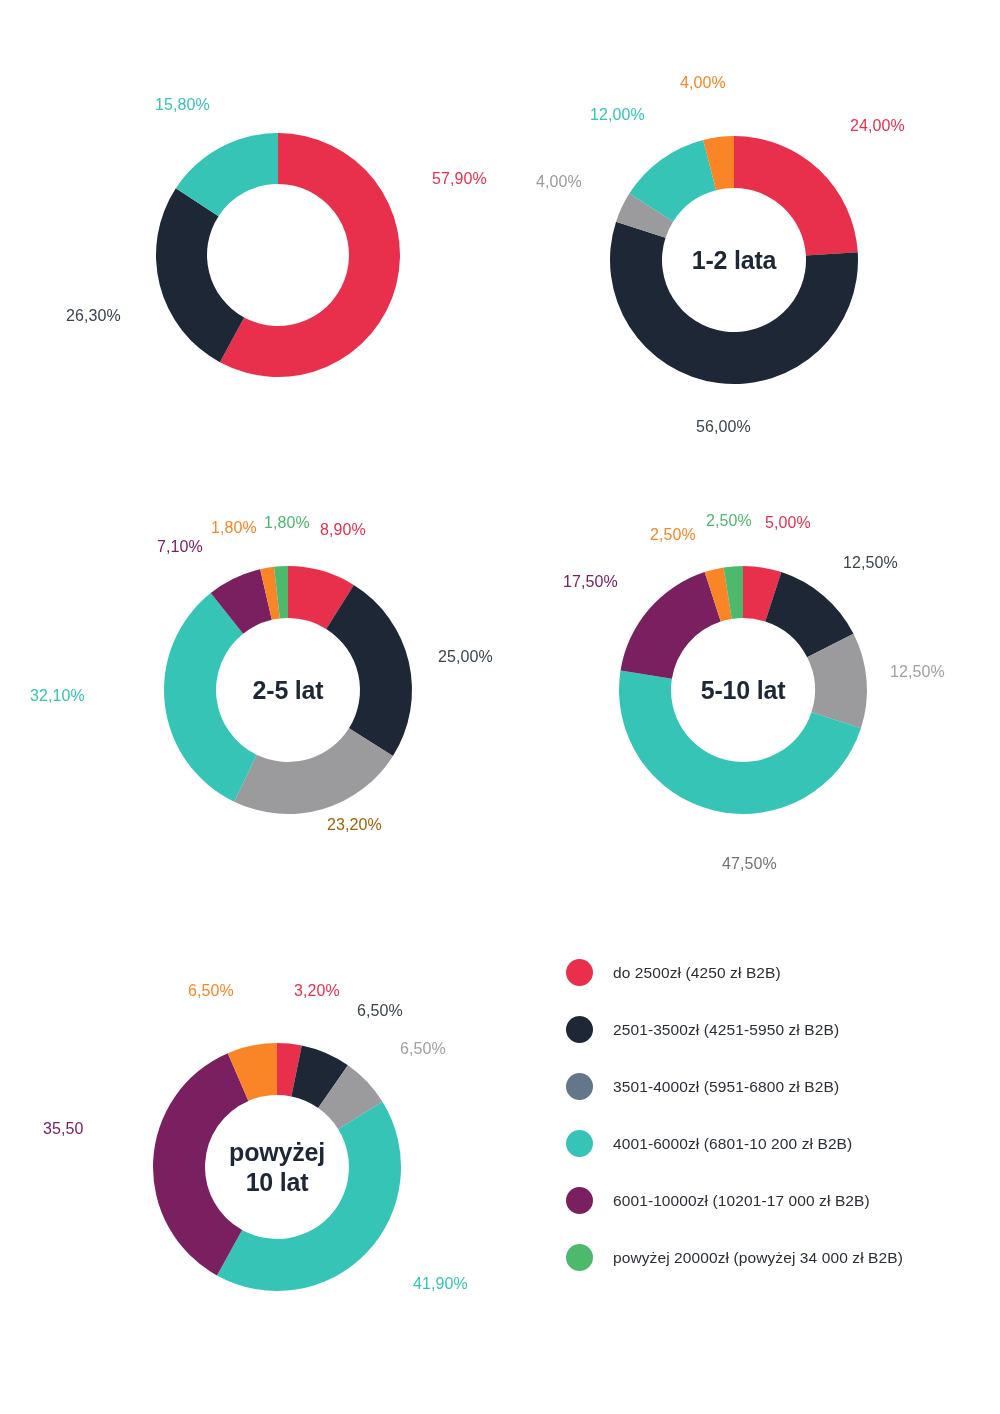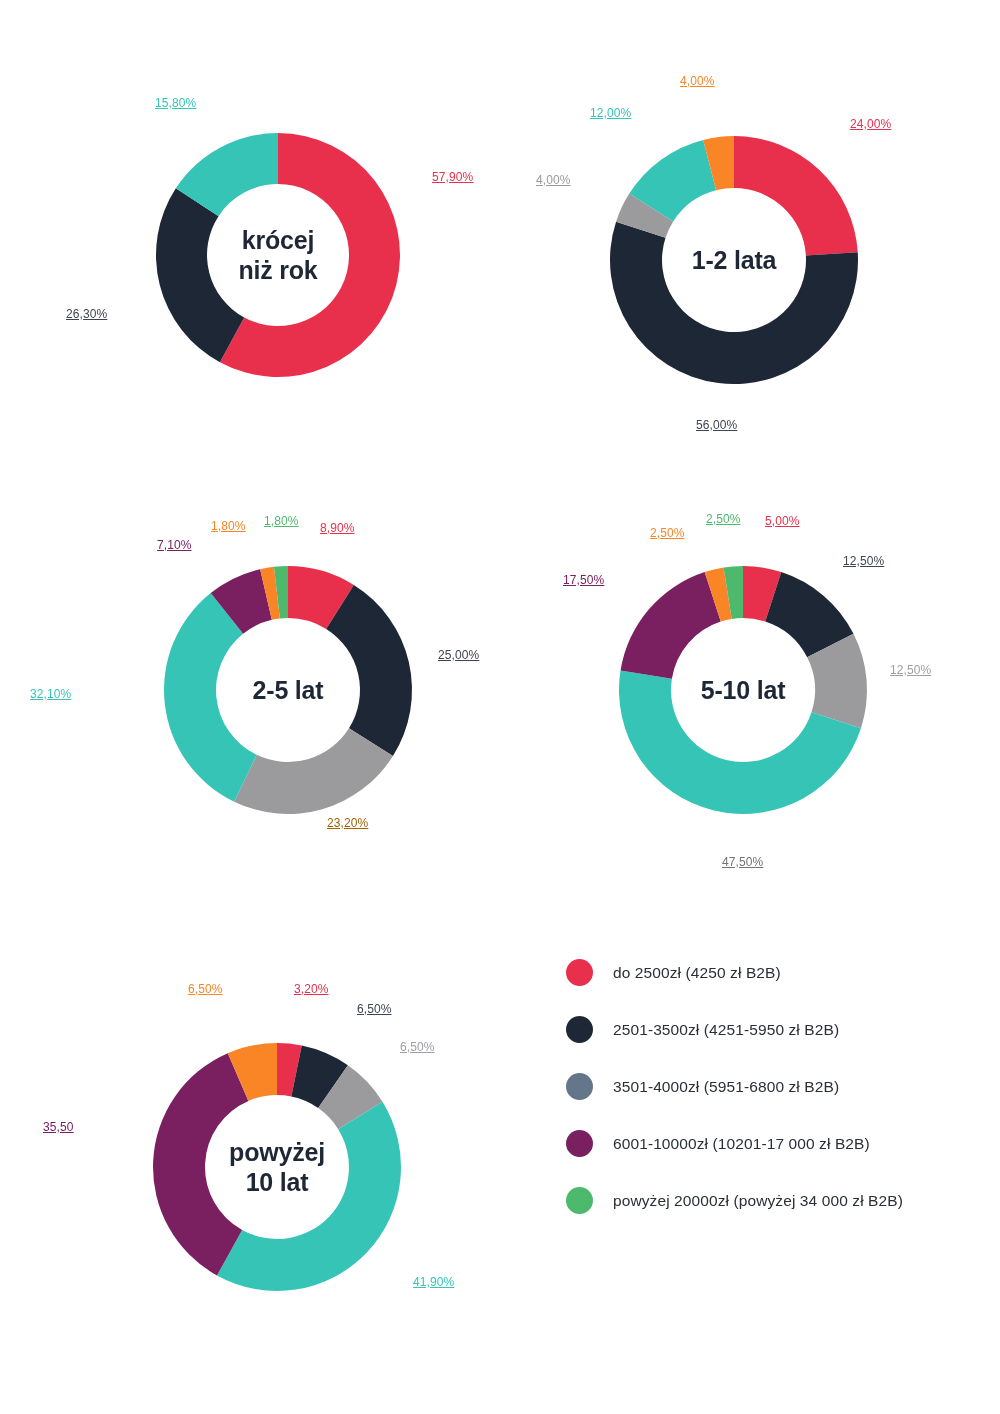--- a/index.html
+++ b/index.html
@@ -30,23 +30,22 @@
     text-align: center;
     font-weight: bold;
     color: #1e2735;
     line-height: 1.2;
     letter-spacing: -0.2px;
     pointer-events: none;
   }
   .seg-label {
     position: absolute;
     white-space: nowrap;
-    font-size: 12px;
+    font-size: 16px;
     letter-spacing: 0.1px;
-    text-decoration: underline;
   }
 
   
   #legend {
     position: absolute;
     left: 566px;
     top: 944px;
     width: 420px;
   }
   .legend-item {
@@ -72,24 +71,20 @@
 <body>
 
 <div id="page">
   <div id="charts-layer">
       <div class="chart-block" style="left: 0px; top: 0px; width: 1000px; height: 1414px; pointer-events: none;">
         <svg class="donut-svg" width="1000" height="1414" viewBox="0 0 1000 1414">
           <path d="M 278.00 133.00 A 122 122 0 1 1 219.90 362.28 L 244.19 317.43 A 71 71 0 1 0 278.00 184.00 Z" fill="#e8304c"></path>
           <path d="M 219.90 362.28 A 122 122 0 0 1 175.82 188.34 L 218.54 216.21 A 71 71 0 0 0 244.19 317.43 Z" fill="#1e2735"></path>
           <path d="M 175.82 188.34 A 122 122 0 0 1 278.00 133.00 L 278.00 184.00 A 71 71 0 0 0 218.54 216.21 Z" fill="#35c4b5"></path>
         </svg>
-        <div class="center-label" style="font-size: 25px; width: 182px; left: 187px; top: 225px;">
-          <div>krócej</div>
-          <div>niż rok</div>
-        </div>
         <div class="seg-label" style="left: 432px; top: 170px; color: rgb(232, 48, 76);">57,90%</div>
         <div class="seg-label" style="left: 66px; top: 307px; color: rgb(60, 68, 80);">26,30%</div>
         <div class="seg-label" style="left: 155px; top: 96px; color: rgb(53, 196, 181);">15,80%</div>
       </div>
       <div class="chart-block" style="left: 0px; top: 0px; width: 1000px; height: 1414px; pointer-events: none;">
         <svg class="donut-svg" width="1000" height="1414" viewBox="0 0 1000 1414">
           <path d="M 734.00 136.00 A 124 124 0 0 1 857.76 252.21 L 805.86 255.48 A 72 72 0 0 0 734.00 188.00 Z" fill="#e8304c"></path>
           <path d="M 857.76 252.21 A 124 124 0 1 1 616.07 221.68 L 665.52 237.75 A 72 72 0 1 0 805.86 255.48 Z" fill="#1e2735"></path>
           <path d="M 616.07 221.68 A 124 124 0 0 1 629.30 193.56 L 673.21 221.42 A 72 72 0 0 0 665.52 237.75 Z" fill="#9b9b9e"></path>
           <path d="M 629.30 193.56 A 124 124 0 0 1 703.16 139.90 L 716.09 190.26 A 72 72 0 0 0 673.21 221.42 Z" fill="#35c4b5"></path>
@@ -174,20 +169,24 @@
       </div>
       <div class="legend-item">
         <span class="legend-dot" style="background: rgb(30, 39, 53);"></span>
         <span class="legend-text">2501-3500zł (4251-5950 zł B2B)</span>
       </div>
       <div class="legend-item">
         <span class="legend-dot" style="background: rgb(100, 118, 138);"></span>
         <span class="legend-text">3501-4000zł (5951-6800 zł B2B)</span>
       </div>
       <div class="legend-item">
+        <span class="legend-dot" style="background: rgb(53, 196, 181);"></span>
+        <span class="legend-text">4001-6000zł (6801-10 200 zł B2B)</span>
+      </div>
+      <div class="legend-item">
         <span class="legend-dot" style="background: rgb(122, 32, 96);"></span>
         <span class="legend-text">6001-10000zł (10201-17 000 zł B2B)</span>
       </div>
       <div class="legend-item">
         <span class="legend-dot" style="background: rgb(76, 185, 109);"></span>
         <span class="legend-text">powyżej 20000zł (powyżej 34 000 zł B2B)</span>
       </div>
     </div>
 </div>
 

